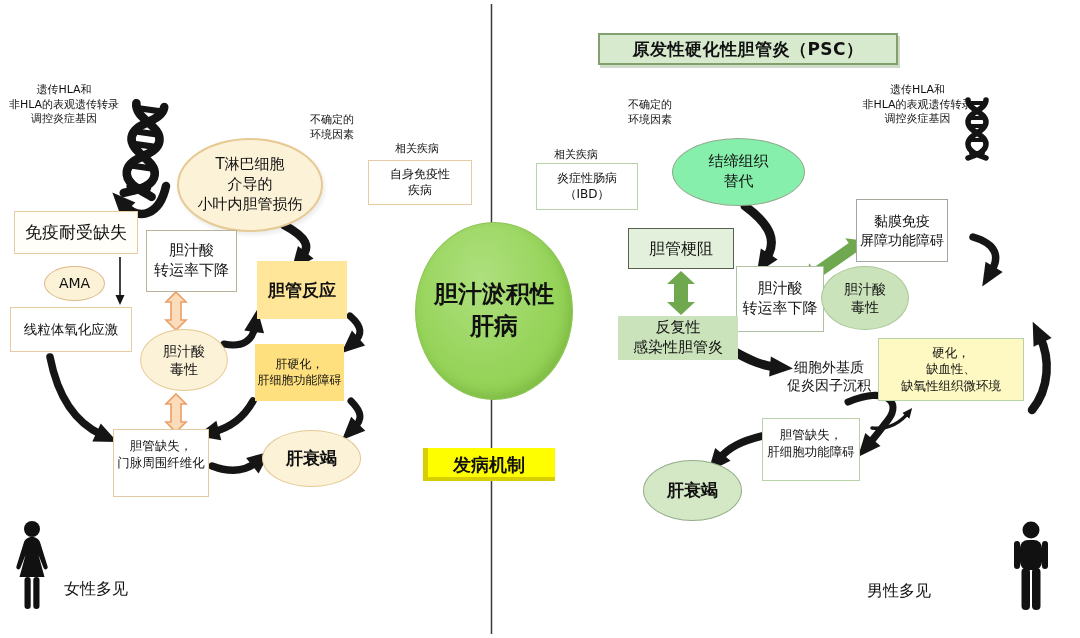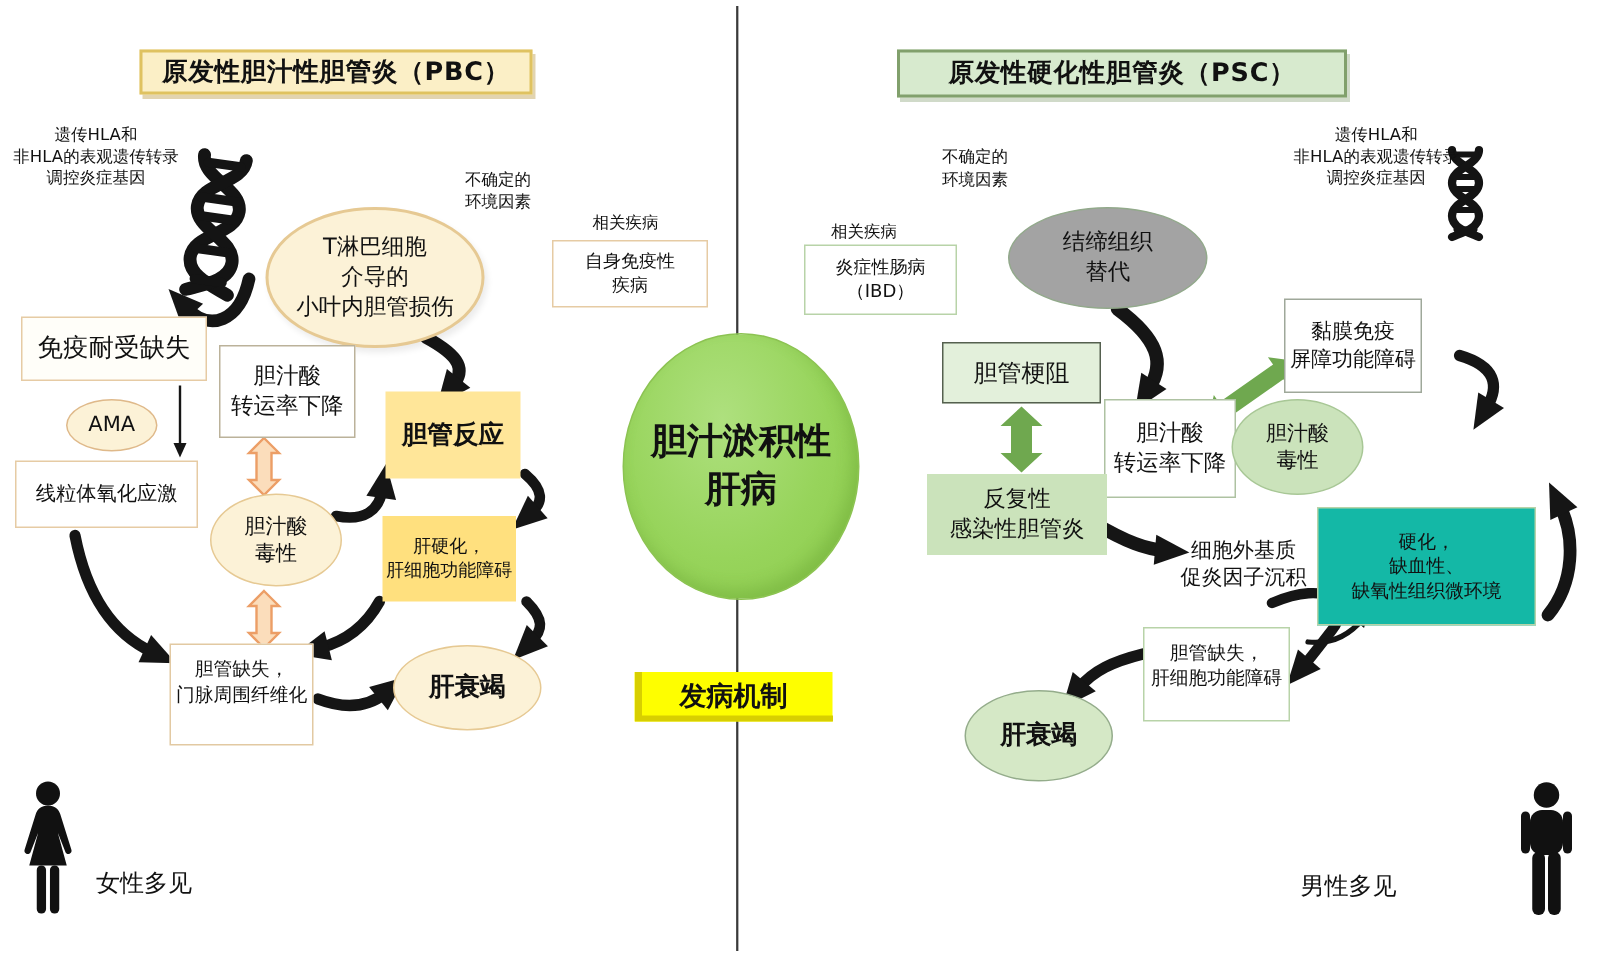--- a/index.html
+++ b/index.html
@@ -97,21 +97,20 @@
     <g fill="#111">
       <circle cx="26" cy="10" r="8.5"></circle>
       <rect x="15" y="20" width="22" height="30" rx="8"></rect>
       <rect x="9" y="21" width="6" height="28" rx="3"></rect>
       <rect x="37" y="21" width="6" height="28" rx="3"></rect>
       <rect x="16.5" y="48" width="8.5" height="42" rx="4"></rect>
       <rect x="27" y="48" width="8.5" height="42" rx="4"></rect>
     </g>
   </svg>
 
-  <div class="node hdr" style="left:93px;top:33px;width:262px;height:30px;background:#FBEFC6;border:2px solid #DFC260;box-shadow:2px 3px 0 rgba(190,160,80,.45);font-size:17px;">原发性胆汁性胆管炎（PBC）</div>
 
   <div class="txt" style="left:3px;top:82px;width:122px;height:46px;font-size:11px;">遗传HLA和
 非HLA的表观遗传转录
 调控炎症基因</div>
 
   <div class="txt" style="left:300px;top:110px;width:64px;height:36px;font-size:11px;">不确定的
 环境因素</div>
 
   <div class="node ellipse" style="left:177px;top:138px;width:146px;height:94px;background:#FCF2D7;border:2px solid #E6C993;font-size:15px;box-shadow:2px 3px 4px rgba(0,0,0,.08);">T淋巴细胞
 介导的
@@ -158,42 +157,42 @@
 
   <div class="txt" style="left:845px;top:82px;width:145px;height:46px;font-size:11px;">遗传HLA和
 非HLA的表观遗传转录
 调控炎症基因</div>
 
   <div class="txt" style="left:547px;top:146px;width:58px;height:18px;font-size:11px;">相关疾病</div>
 
   <div class="node" style="left:536px;top:163px;width:102px;height:47px;background:#fff;border:1px solid #B8D3A8;font-size:12px;">炎症性肠病
 （IBD）</div>
 
-  <div class="node ellipse" style="left:672px;top:138px;width:133px;height:68px;background:#a3a3a3;border:1.5px solid #92A98B;font-size:15px;">结缔组织
+  <div class="node ellipse" style="left:672px;top:138px;width:133px;height:68px;background:#86efac;border:1.5px solid #92A98B;font-size:15px;">结缔组织
 替代</div>
 
   <div class="node" style="left:856px;top:199px;width:92px;height:63px;background:#fff;border:1px solid #9FA89A;font-size:14px;">黏膜免疫
 屏障功能障碍</div>
 
   <div class="node" style="left:628px;top:228px;width:106px;height:41px;background:#E3F0DB;border:1.5px solid #55604F;font-size:16px;">胆管梗阻</div>
 
   <div class="node" style="left:736px;top:266px;width:88px;height:66px;background:#fff;border:1px solid #AEC2A2;font-size:15px;">胆汁酸
 转运率下降</div>
 
   <div class="node ellipse" style="left:821px;top:266px;width:88px;height:64px;background:#CBE3BB;border:1px solid #A8C796;font-size:14px;">胆汁酸
 毒性</div>
 
 
-  <div class="node" style="left:618px;top:316px;width:120px;height:54px;background:#CBE3BB;font-size:15px;">反复性
+  <div class="node" style="left:618px;top:316px;width:120px;height:44px;background:#CBE3BB;font-size:15px;">反复性
 感染性胆管炎</div>
 
   <div class="txt" style="left:778px;top:352px;width:102px;height:48px;font-size:14px;">细胞外基质
 促炎因子沉积</div>
 
-  <div class="node" style="left:878px;top:338px;width:146px;height:79px;background:#14b8a6;border:1px solid #B8D3A8;font-size:12.5px;">硬化，
+  <div class="node" style="left:878px;top:338px;width:146px;height:63px;background:#fef9c3;border:1px solid #B8D3A8;font-size:12.5px;">硬化，
 缺血性、
 缺氧性组织微环境</div>
 
   <div class="node" style="left:762px;top:418px;width:98px;height:63px;background:#fff;border:1px solid #B8D3A8;font-size:12.5px;align-items:flex-start;padding-top:8px;">胆管缺失，
 肝细胞功能障碍</div>
 
   <div class="node ellipse" style="left:643px;top:460px;width:99px;height:61px;background:#D5E8C6;border:1.5px solid #94AC8B;font-weight:bold;font-size:17px;">肝衰竭</div>
 
   <div class="txt" style="left:859px;top:578px;width:80px;height:26px;font-size:16px;">男性多见</div>
 

